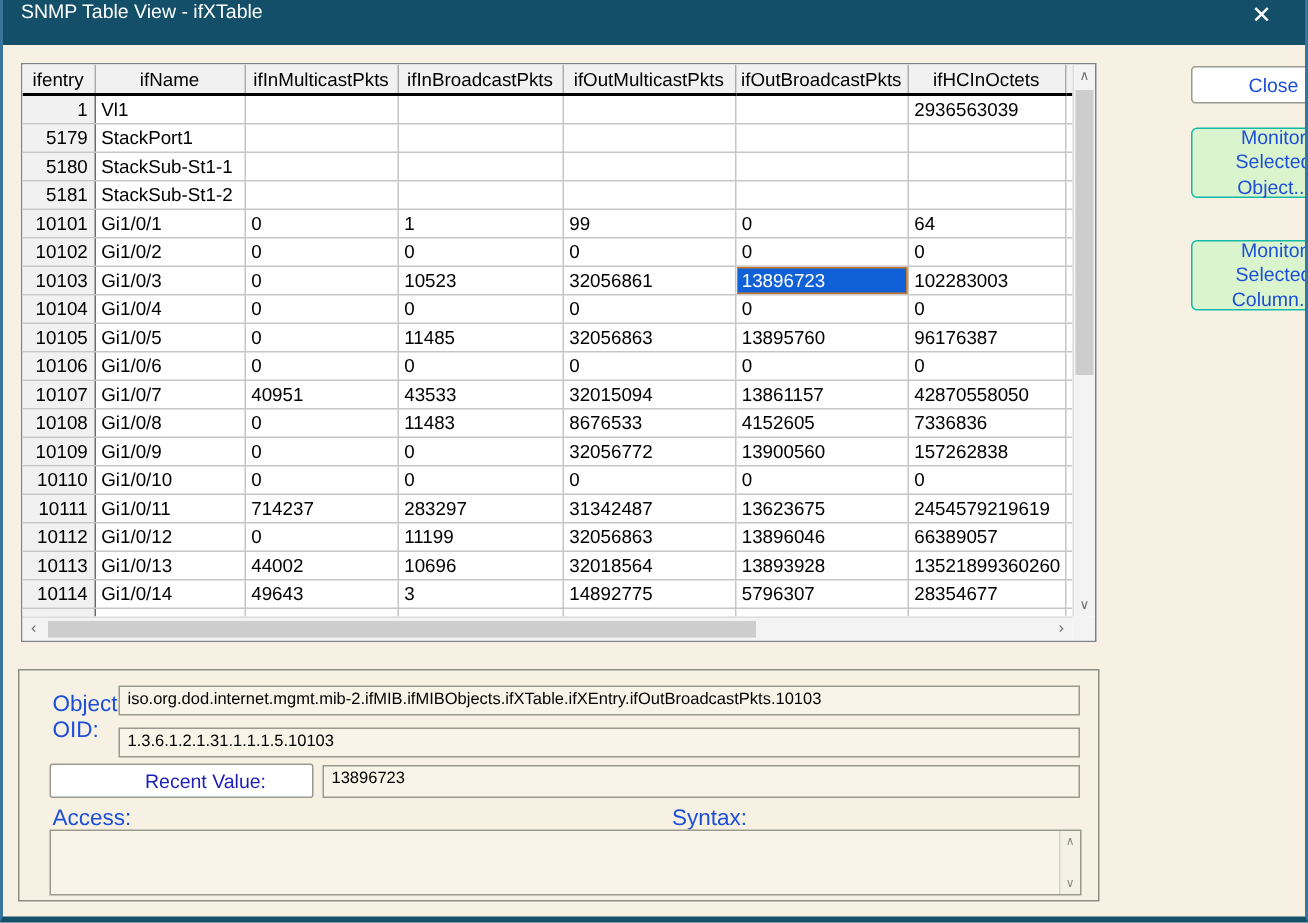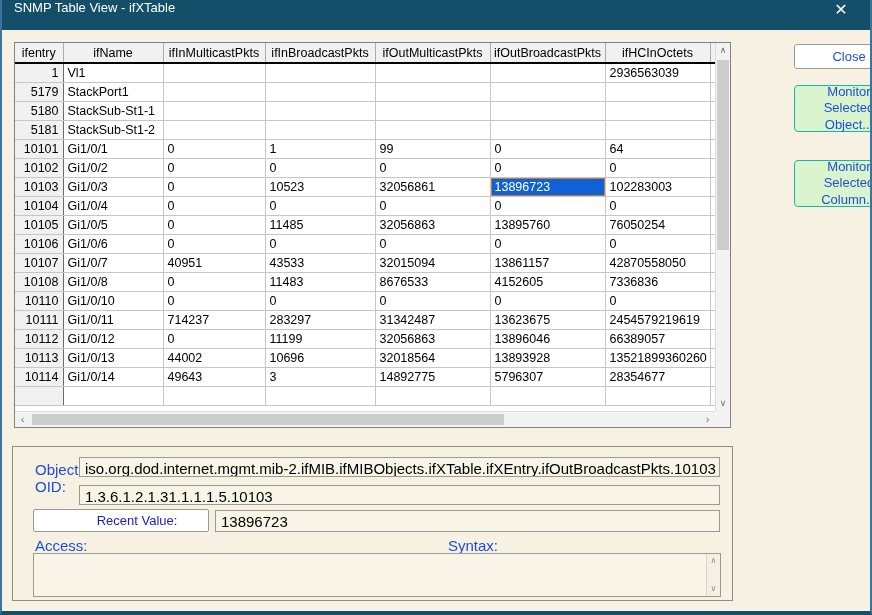--- a/index.html
+++ b/index.html
@@ -97,21 +97,21 @@
   .btn-monitor-column { top:160px; height:47px; }
 
   
   .groupbox {
     position:absolute; left:10px; top:446px; width:721px; height:155px;
     border:1px solid #8E8E85;
   }
   .gb-label { position:absolute; font-size:15px; color:#1d4ed8; white-space:nowrap; }
   .field {
     position:absolute; height:20px; background:#F8F4E8;
-    border:1px solid #9A9A8E; font-size:15px; color:#000;
+    border:1px solid #9A9A8E; font-size:11px; color:#000;
     padding:2px 5px; white-space:nowrap; overflow:hidden;
   }
   .lbl-object { left:22px; top:14px; }
   .fld-object { left:66px; top:10px; width:641px; }
   .lbl-oid    { left:22px; top:31px; }
   .fld-oid    { left:66px; top:38px; width:641px; }
   .btn-recent {
     position:absolute; left:20px; top:62px; width:176px; height:23px;
     background:#FFFFFF; border:1px solid #9A9A92; border-radius:2px;
     display:flex; align-items:center; justify-content:center;
@@ -249,21 +249,21 @@
               <td>0</td>
               <td class="sliver"></td>
             </tr>
             <tr>
               <td class="rowhead">10105</td>
               <td>Gi1/0/5</td>
               <td>0</td>
               <td>11485</td>
               <td>32056863</td>
               <td>13895760</td>
-              <td>76050254</td>
+              <td>96176387</td>
               <td class="sliver"></td>
             </tr>
             <tr>
               <td class="rowhead">10106</td>
               <td>Gi1/0/6</td>
               <td>0</td>
               <td>0</td>
               <td>0</td>
               <td>0</td>
               <td>0</td>
@@ -280,20 +280,30 @@
               <td class="sliver"></td>
             </tr>
             <tr>
               <td class="rowhead">10108</td>
               <td>Gi1/0/8</td>
               <td>0</td>
               <td>11483</td>
               <td>8676533</td>
               <td>4152605</td>
               <td>7336836</td>
+              <td class="sliver"></td>
+            </tr>
+            <tr>
+              <td class="rowhead">10109</td>
+              <td>Gi1/0/9</td>
+              <td>0</td>
+              <td>0</td>
+              <td>32056772</td>
+              <td>13900560</td>
+              <td>157262838</td>
               <td class="sliver"></td>
             </tr>
             <tr>
               <td class="rowhead">10110</td>
               <td>Gi1/0/10</td>
               <td>0</td>
               <td>0</td>
               <td>0</td>
               <td>0</td>
               <td>0</td>

